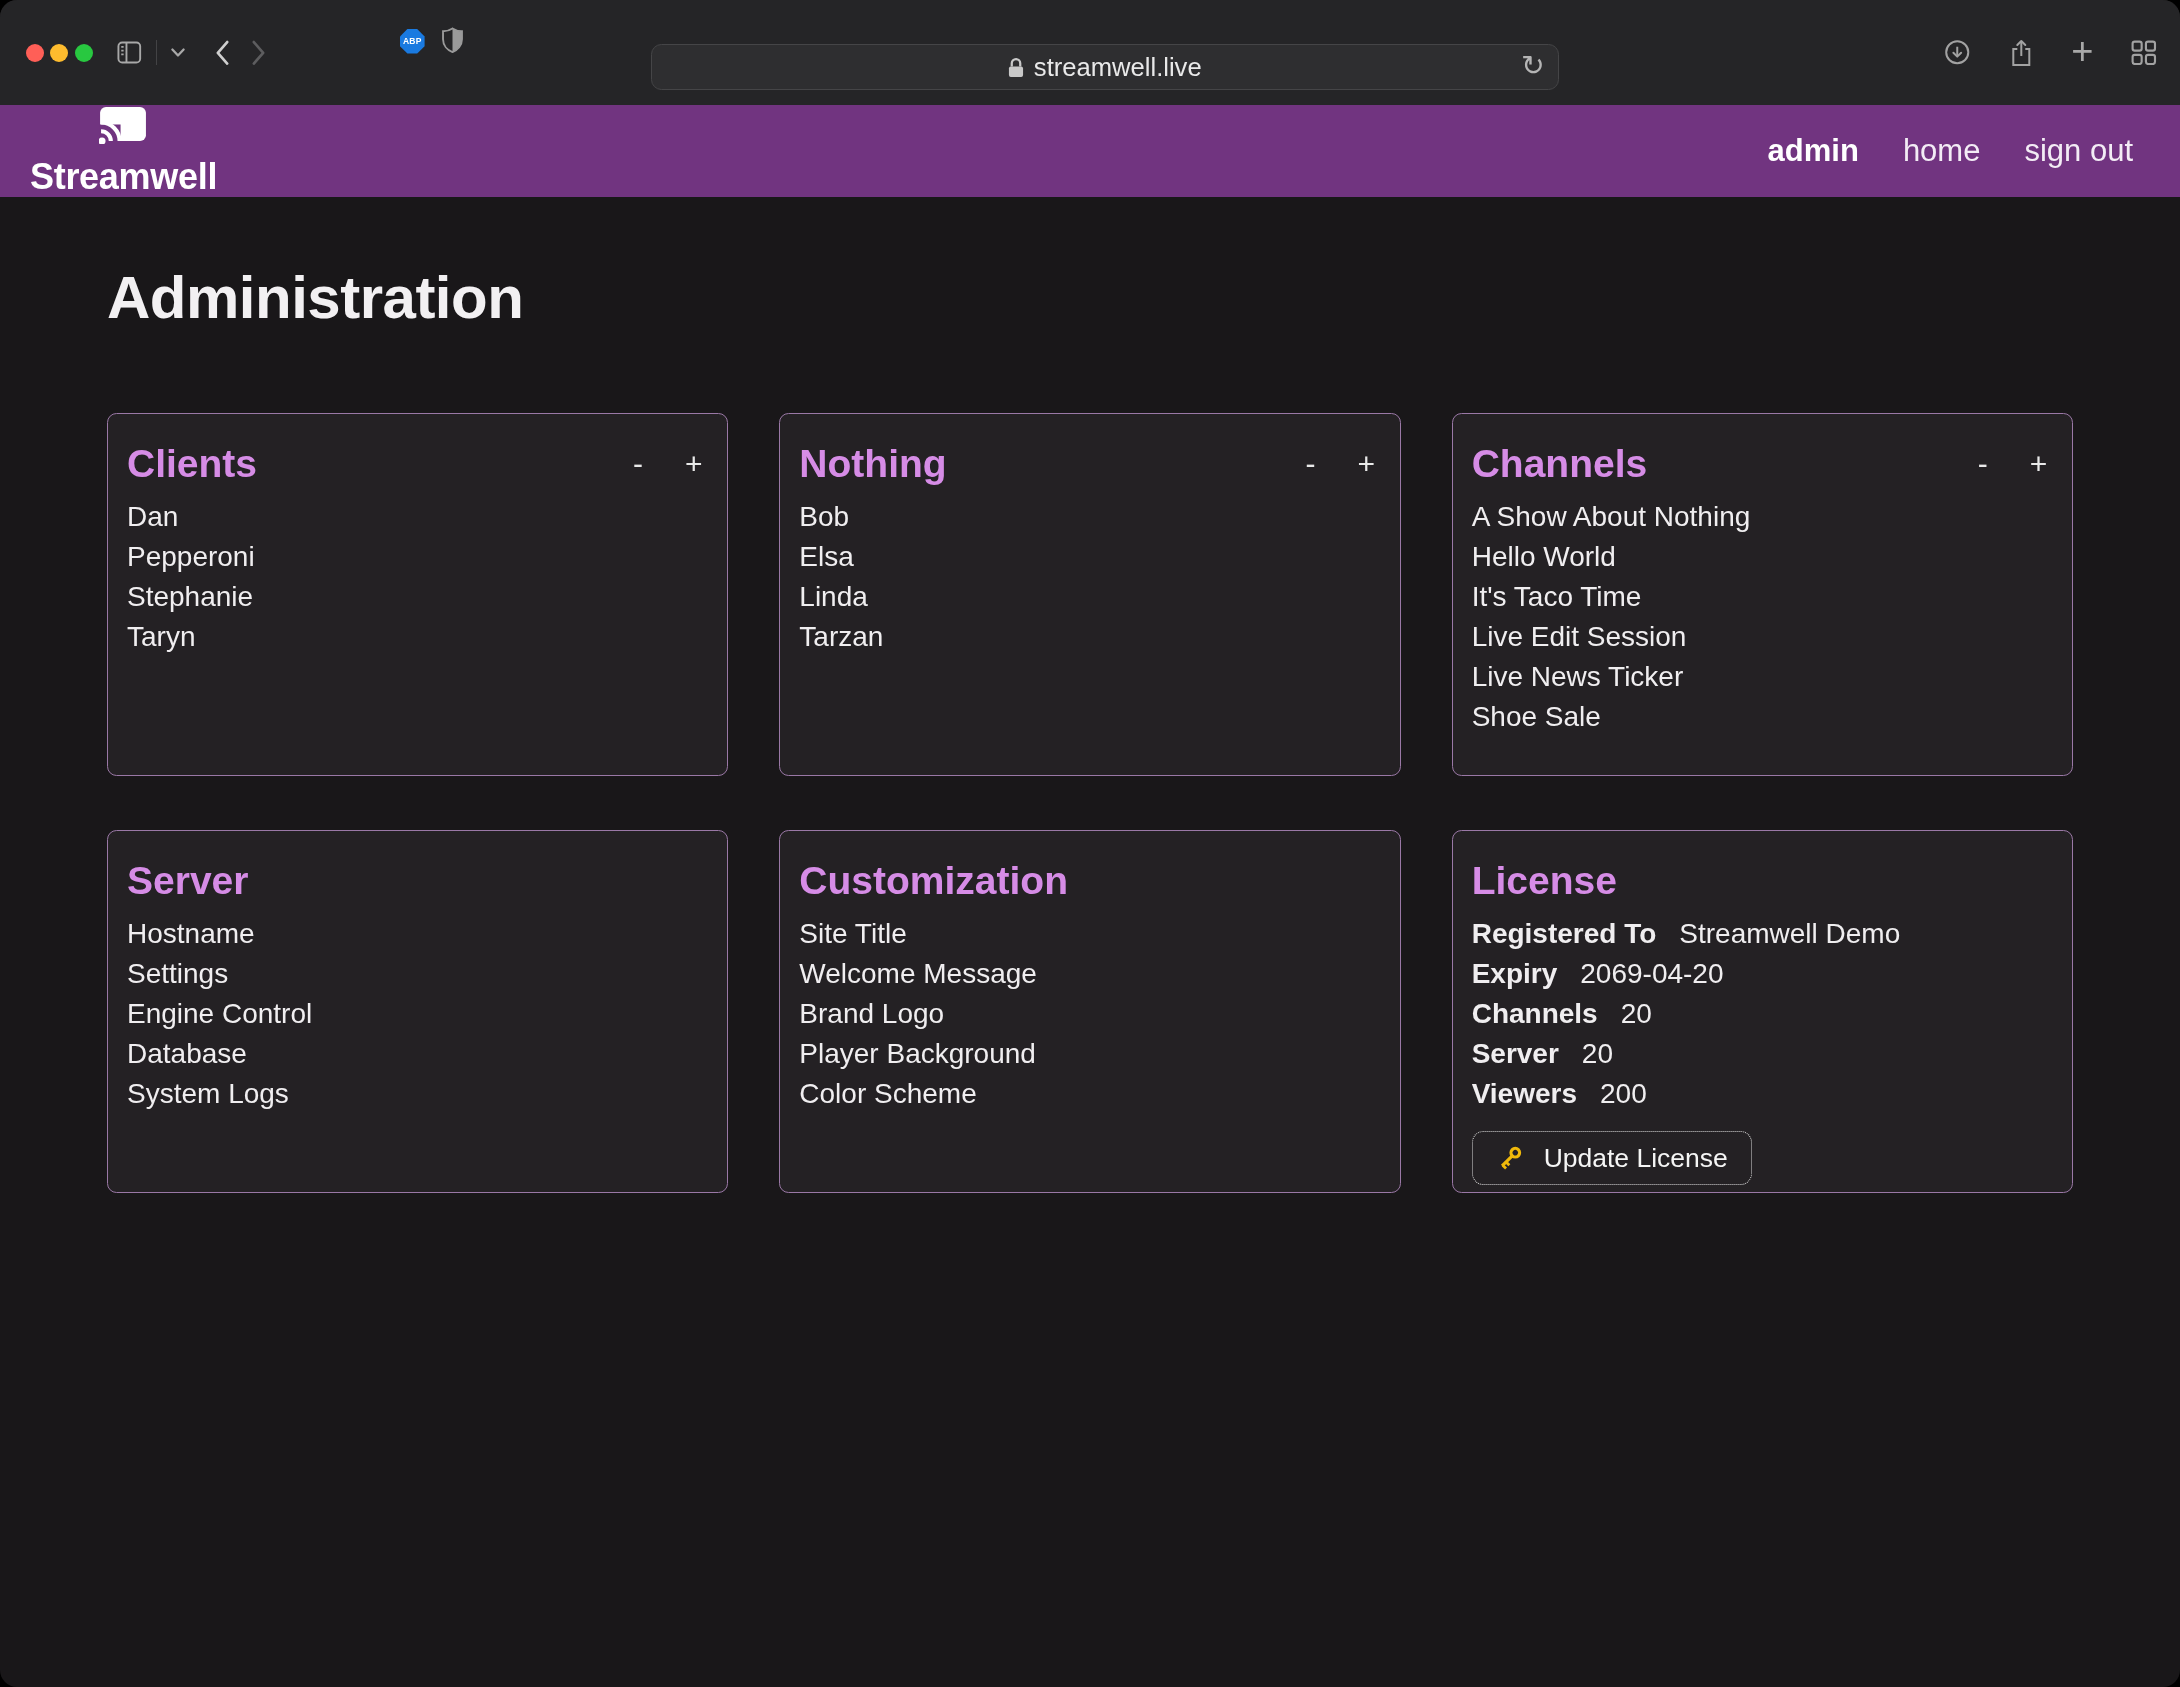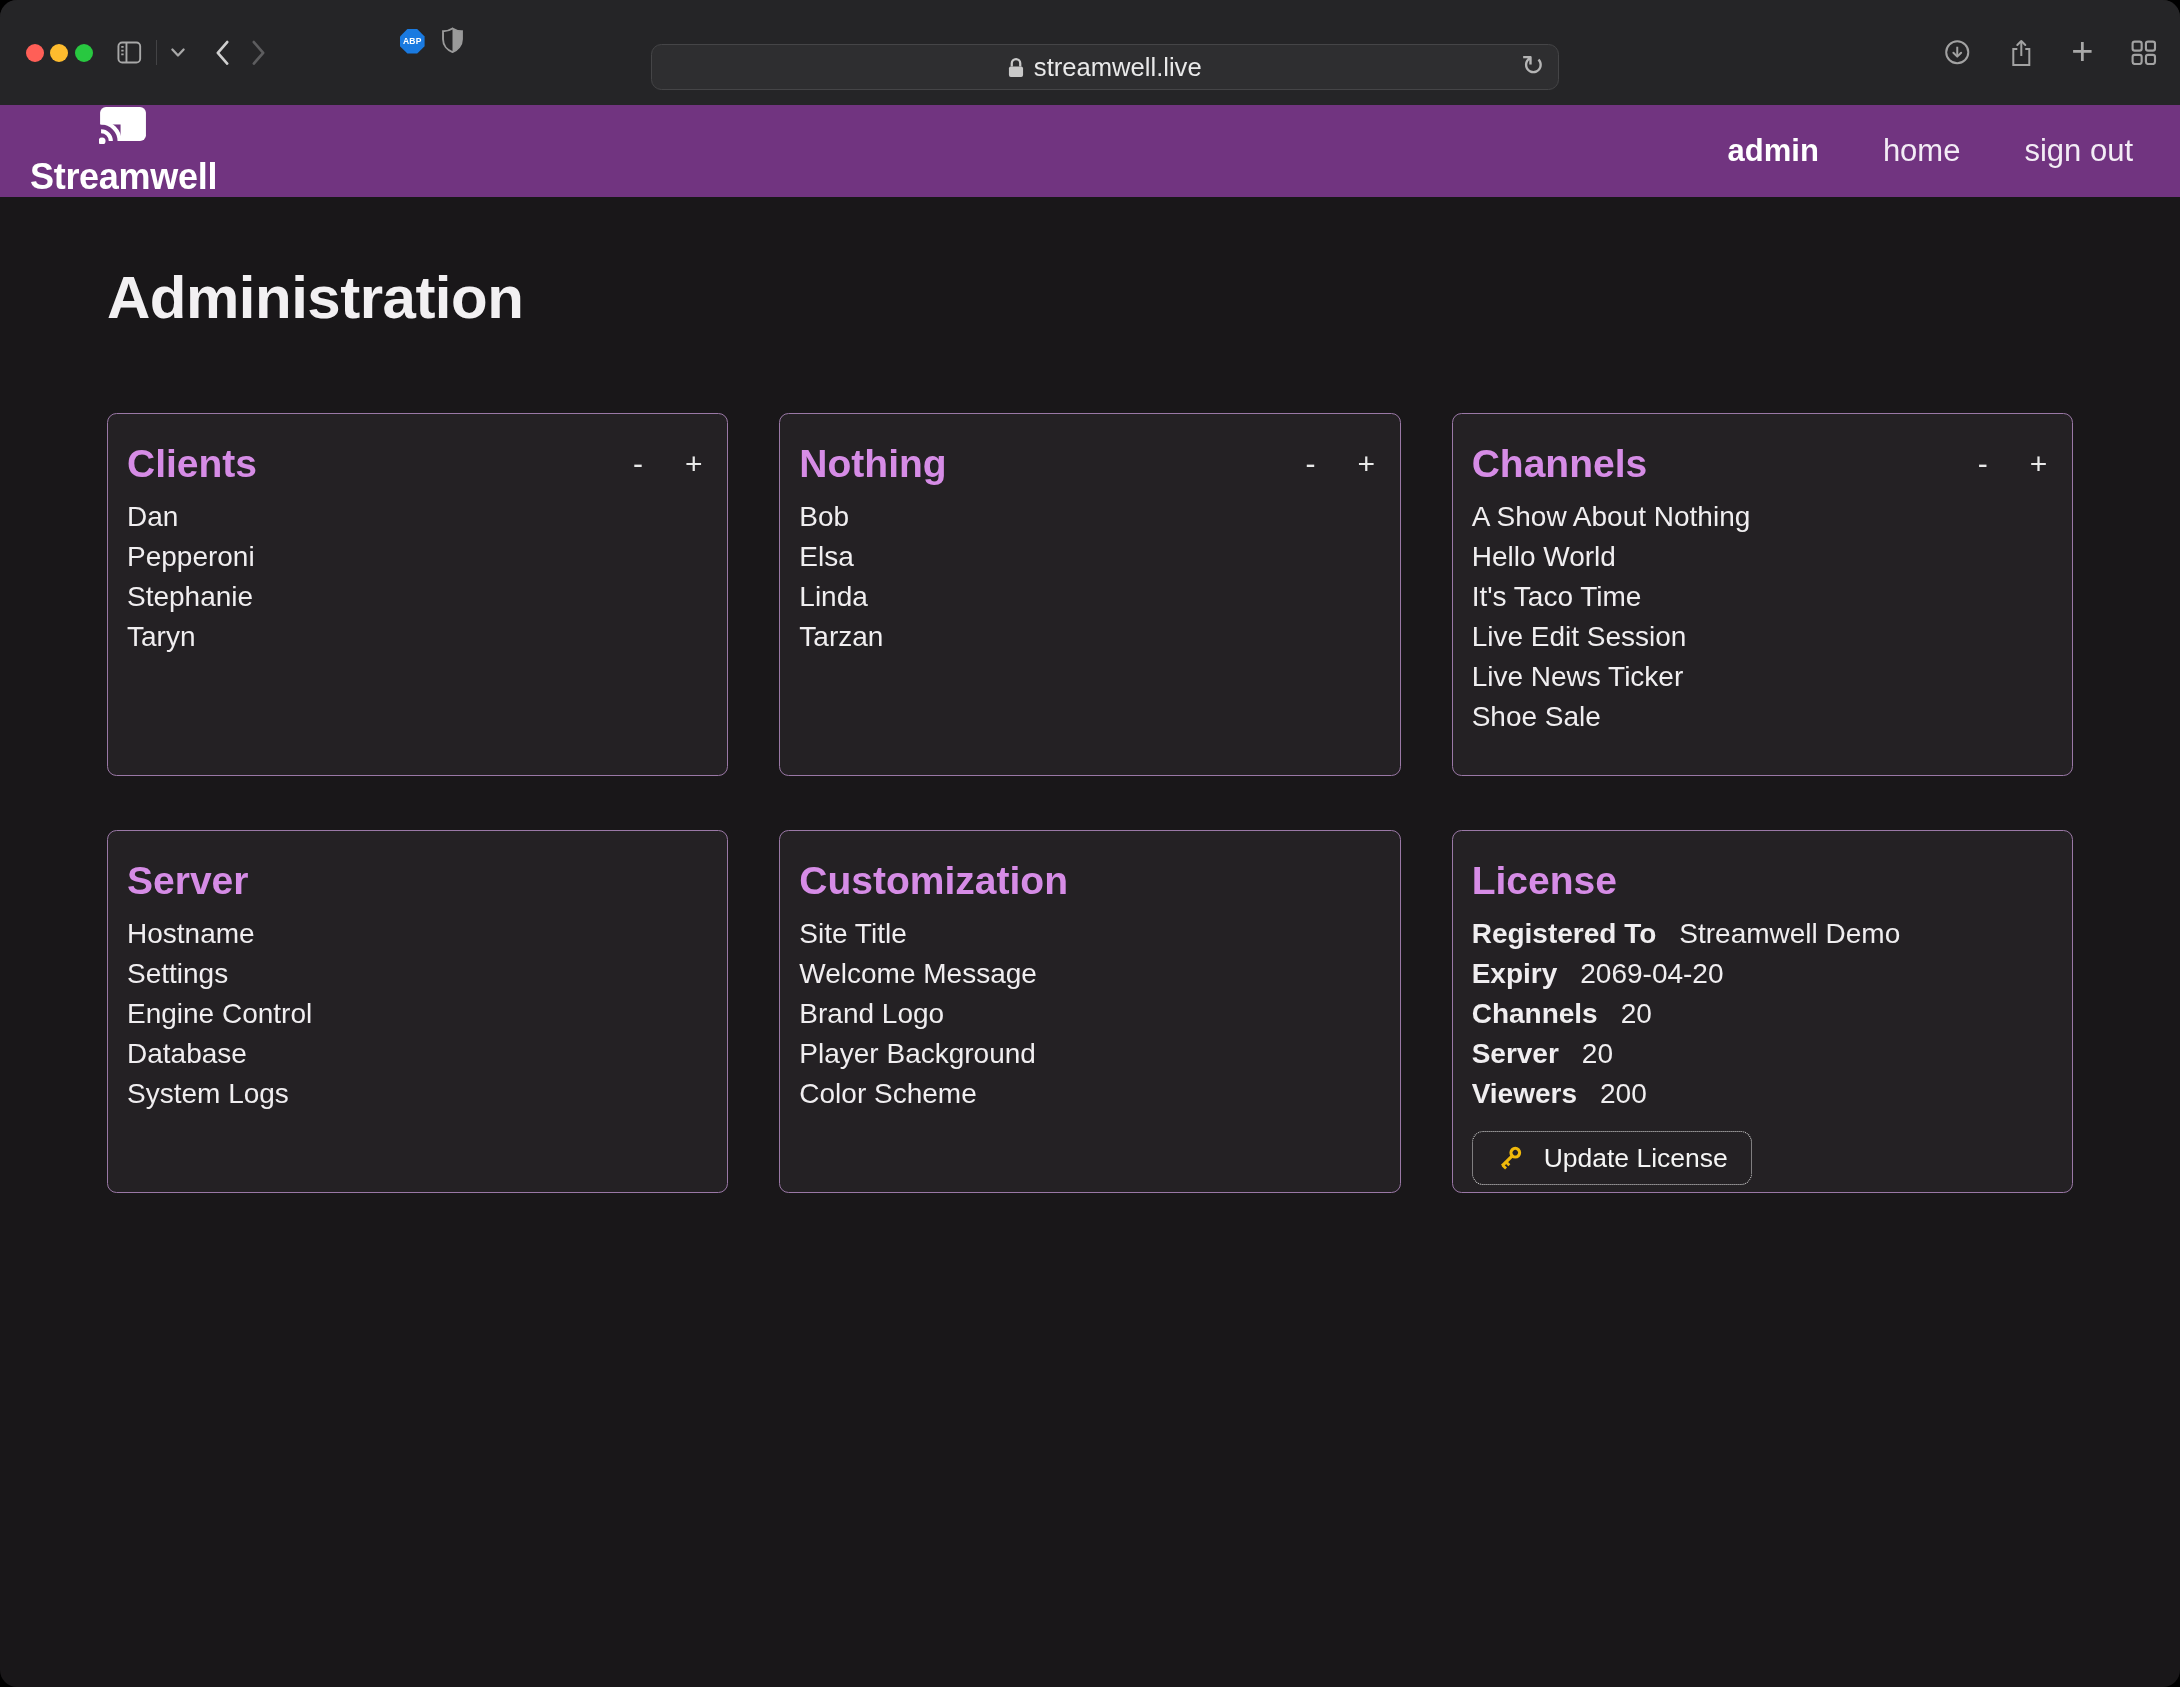--- a/index.html
+++ b/index.html
@@ -28,21 +28,21 @@
   .url{color:#e9e9e9;font-size:25.6px;}
   .reload{position:absolute;right:13.2px;top:3.8px;color:#b5b5b5;font-size:28px;
           font-family:"DejaVu Sans",sans-serif;cursor:pointer;}
   .chrome-right{position:absolute;right:23px;top:0;height:100%;display:flex;align-items:center;gap:38px;}
   .plusbtn{color:#a8a8a8;font-size:38px;font-weight:300;line-height:1;margin-top:-3.8px;}
 
   
   .siteheader{height:92px;background:#713480;display:flex;align-items:center;padding:0 47px 0 30px;}
   .brand{display:flex;align-items:center;gap:12.3px;cursor:pointer;flex-direction:column;}
   .brandname{color:#fff;font-size:36px;font-weight:700;letter-spacing:-0.3px;}
-  .nav{margin-left:auto;display:flex;gap:64px;align-items:center;text-align:center;}
+  .nav{margin-left:auto;display:flex;gap:44px;align-items:center;text-align:center;}
   .navlink{color:#f3ecf5;font-size:31px;cursor:pointer;}
   .navlink.active{font-weight:700;color:#fff;}
 
   
   .content{padding:0 107px;}
   .pagetitle{font-size:60px;line-height:1.1;font-weight:600;color:#f2f0f2;margin:68px 0 82px;letter-spacing:-0.5px;}
   .grid{display:grid;grid-template-columns:repeat(3,1fr);gap:54px 51px;}
   .card{background:#242124;border:1.4px solid #9a78a6;border-radius:9.5px;height:363px;
         padding:28px 19px 0;box-sizing:border-box;}
   .card-head{display:flex;align-items:center;justify-content:space-between;}

